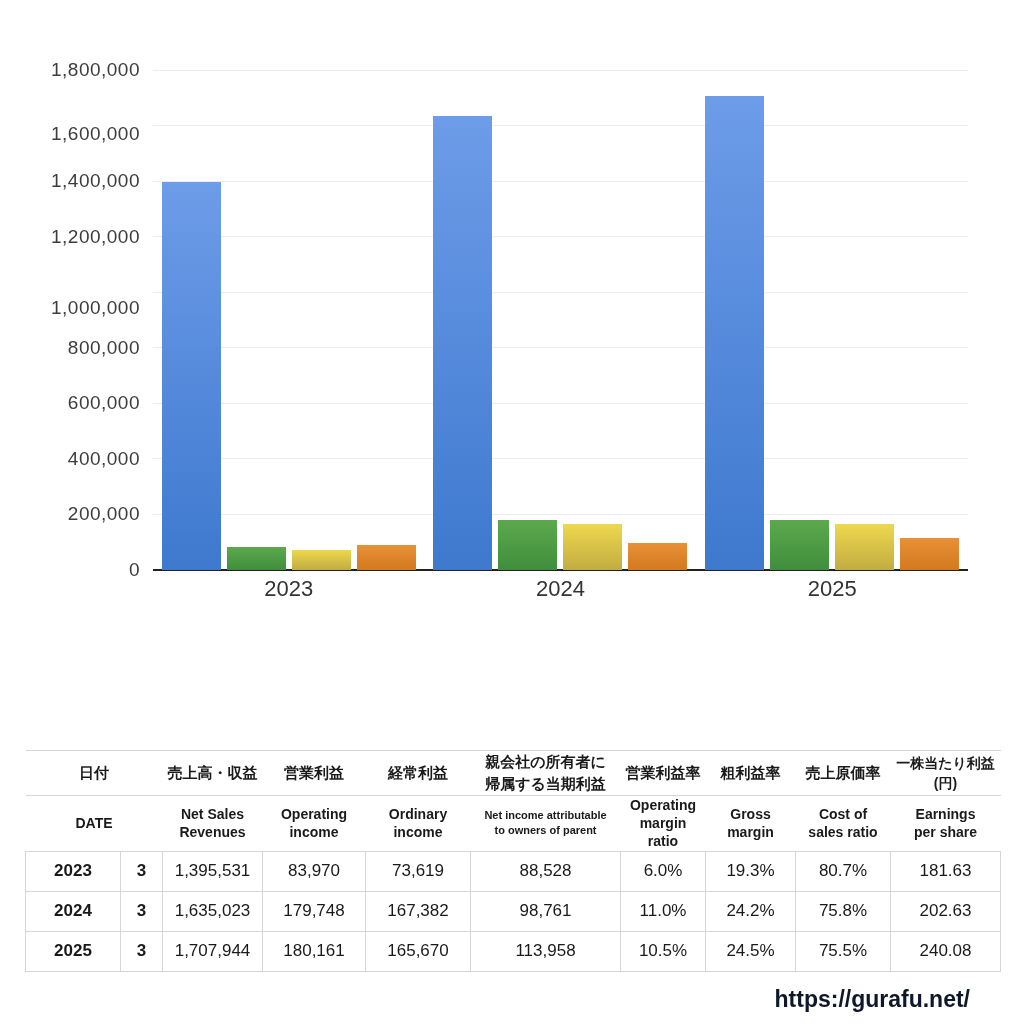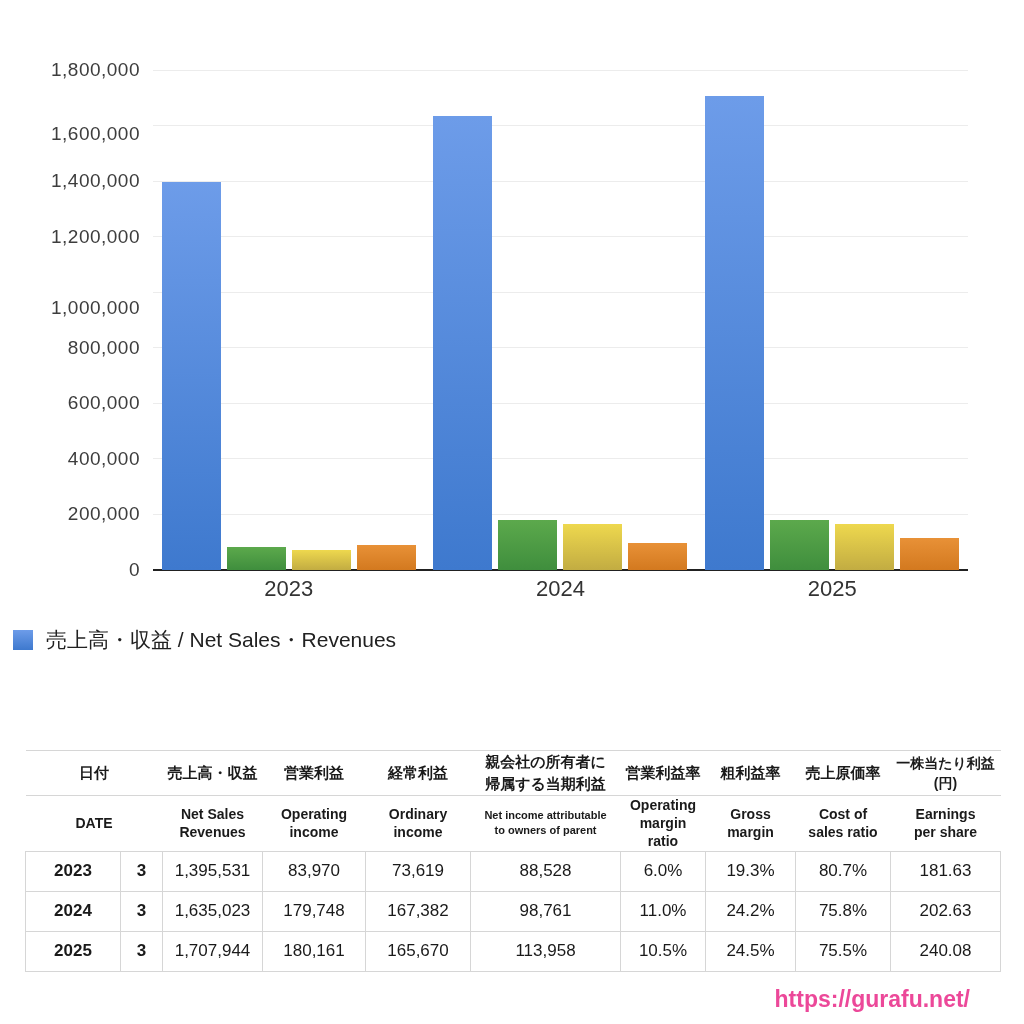--- a/index.html
+++ b/index.html
@@ -31,21 +31,21 @@
   .datatable tr.en{height:55px;}
   .datatable tbody tr{height:40px;}
   .th-jp{font-size:15px;line-height:1.45;}
   .th-jp-small{font-size:14px;line-height:1.45;}
   .th-en{font-size:14px;line-height:1.3;}
   .th-en-small{font-size:11px;line-height:1.35;}
   .td-year{font-size:20px;font-weight:700;}
   .td-month{font-size:16px;font-weight:700;}
   .no-hline{border-bottom-style:hidden;}
   
-  .footer-url{position:absolute;right:54px;top:986px;font-size:23px;font-weight:700;color:#ec4899;}
+  .footer-url{position:absolute;right:54px;top:986px;font-size:23px;font-weight:700;color:#0f172a;}
 </style>
 </head>
 <body>
 
 <div class="page">
 
   <div>
     <div id="y-labels">
         <div class="y-label" style="top: 558px;">0</div>
         <div class="y-label" style="top: 502.444px;">200,000</div>
@@ -89,24 +89,20 @@
         </div>
       </div>
     <div id="x-labels">
         <div class="x-label" style="left: 228.833px; width: 120px; top: 576px;">2023</div>
         <div class="x-label" style="left: 500.5px; width: 120px; top: 576px;">2024</div>
         <div class="x-label" style="left: 772.167px; width: 120px; top: 576px;">2025</div>
       </div>
   </div>
 
   <div class="legend" id="legend">
-      <div class="legend-item">
-        <div class="legend-swatch" style="background: linear-gradient(rgb(109, 156, 233) 0%, rgb(62, 121, 206) 100%);"></div>
-        <div class="legend-label">売上高・収益 / Net Sales・Revenues</div>
-      </div>
     </div>
 
   <table class="datatable" id="datatable">
     <colgroup>
       <col style="width:95px">
         <col style="width:42px">
         <col style="width:100px">
         <col style="width:103px">
       <col style="width:105px">
         <col style="width:150px">

